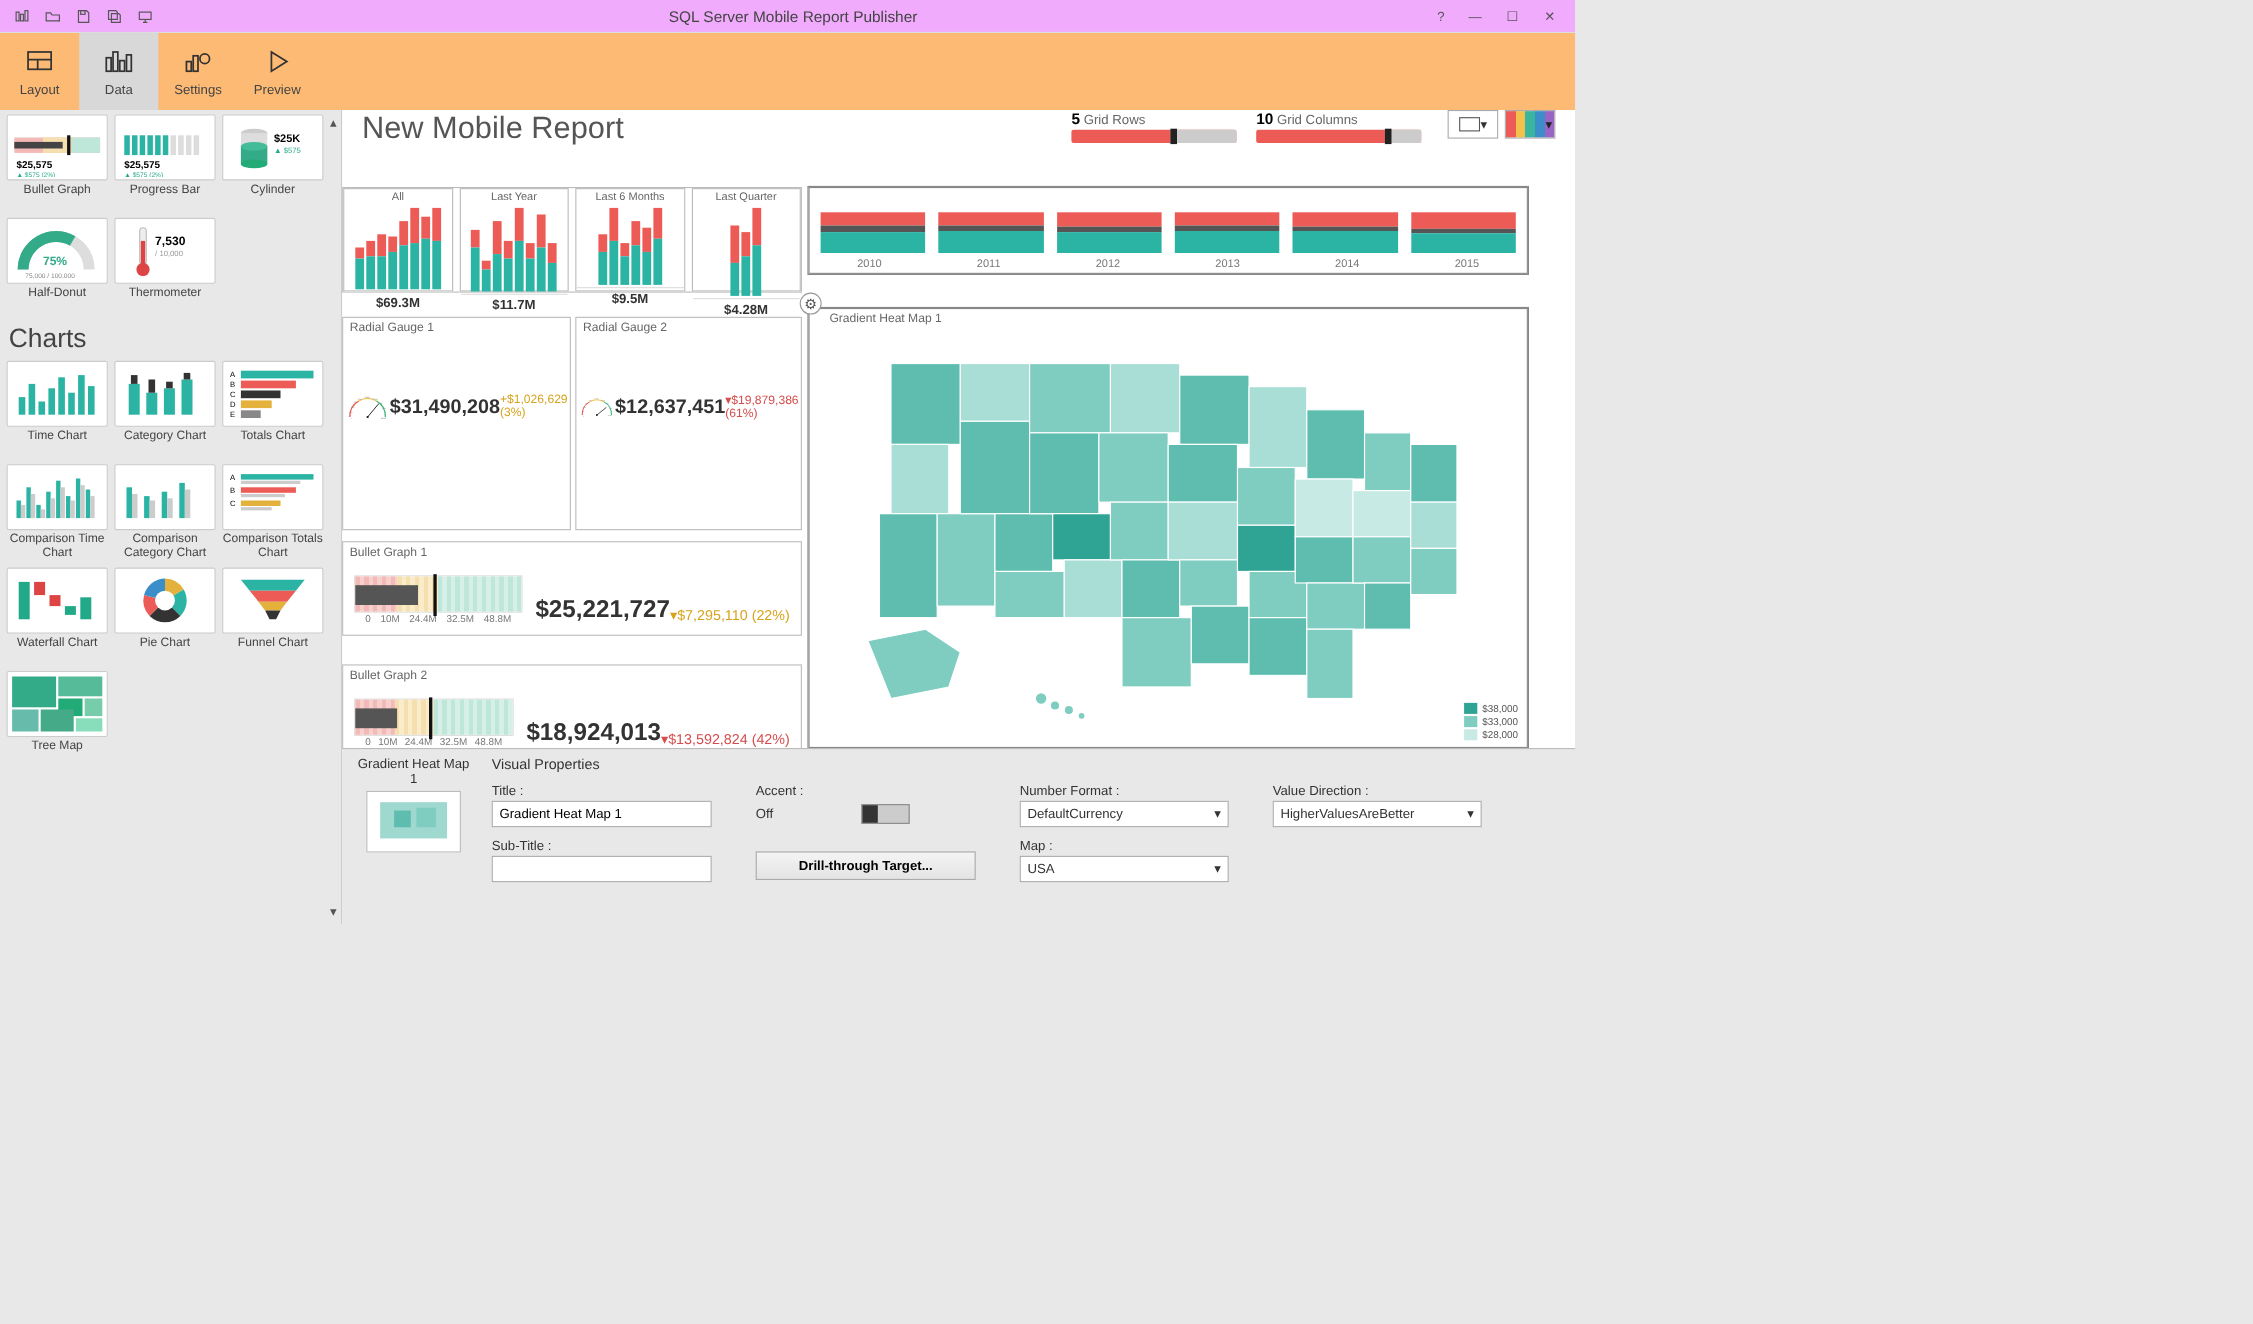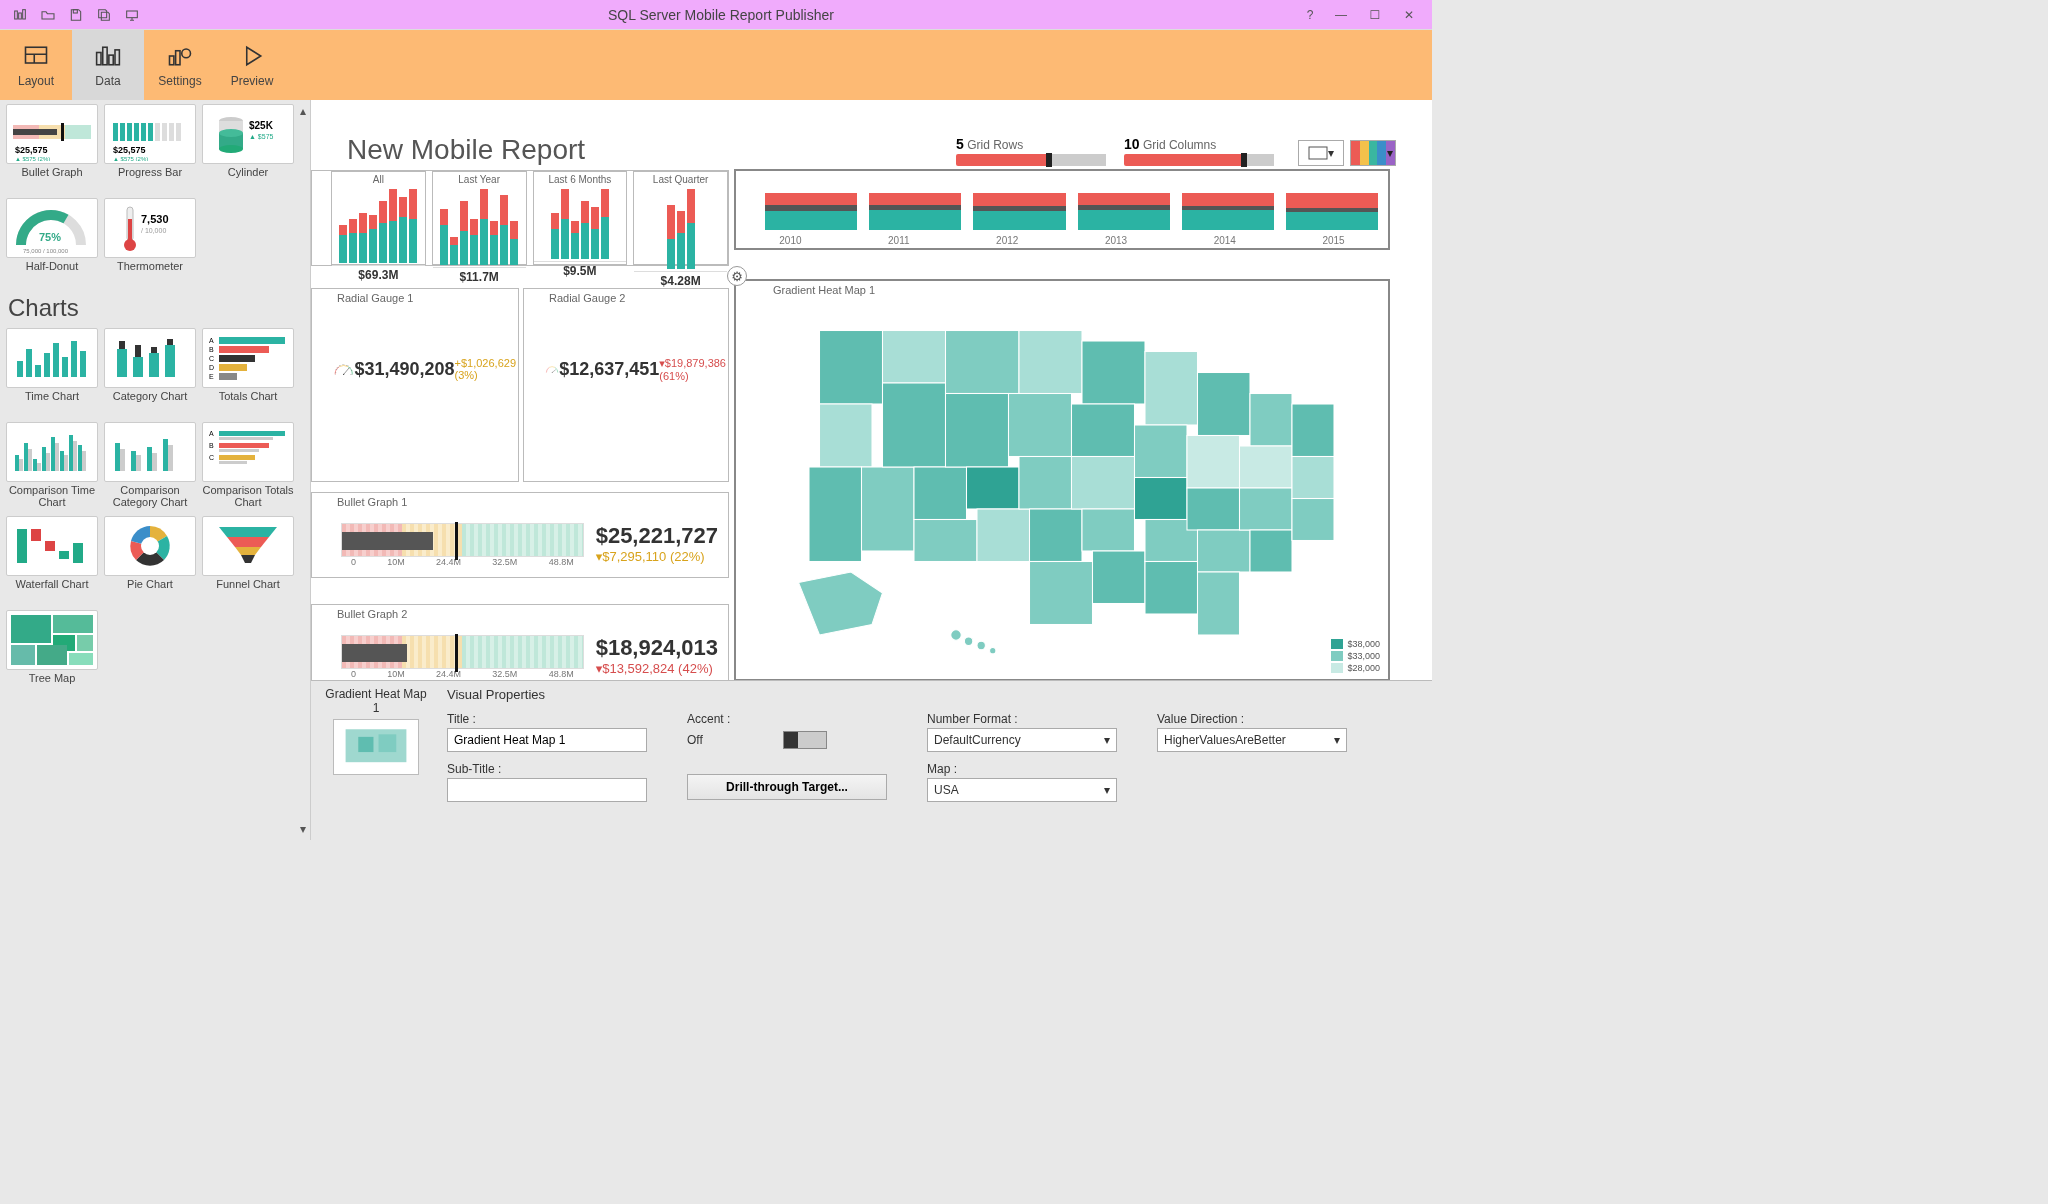--- a/index.html
+++ b/index.html
@@ -28,34 +28,34 @@
 .gal-item { width:92px; display:flex; flex-direction:column; align-items:center; gap:2px; }
 .gal-thumb { width:92px; height:60px; background:#fff; border:1px solid #ccc; border-radius:2px; display:flex; align-items:center; justify-content:center; overflow:hidden; }
 .gal-label { font-size:11px; color:#444; text-align:center; height:26px; line-height:1.1; }
 .gal-section { font-size:24px; color:#444; font-weight:300; margin:8px 0 6px 2px; }
 .gal-up,.gal-down{ position:absolute; right:4px; font-size:12px; color:#555; }
 .gal-up{ top:4px; } .gal-down{ bottom:4px; }
 
 
 .canvas-wrap { flex:1; background:#fff; display:flex; flex-direction:column; border-left:1px solid #ccc; }
 
-.canvas-hdr { height:66px; display:flex; align-items:flex-end; padding:0 36px; }
+.canvas-hdr { height:66px; display:flex; align-items:flex-start; padding:0 18px; }
 .canvas-hdr h1 { font-size:28px; font-weight:300; color:#555; flex:1; }
 .grid-ctrl { display:flex; flex-direction:column; gap:2px; margin-right:18px; }
 .grid-ctrl .lbl { font-size:12px; color:#666; }
 .grid-ctrl .lbl b { color:#000; font-size:14px; }
 .grid-ctrl .slider { width:150px; height:12px; background:#ec5b55; border-radius:2px; position:relative; }
 .grid-ctrl .slider .rest { position:absolute; right:0; top:0; height:100%; background:#ccc; }
 .grid-ctrl .slider .knob { position:absolute; top:-1px; width:6px; height:14px; background:#222; }
 .sel-box { width:46px; height:26px; border:1px solid #aaa; display:flex; align-items:center; justify-content:center; margin-left:6px; background:#fff; cursor:pointer; }
 .sel-box.rain { background:linear-gradient(90deg,#ec5b55 0 20%,#f3c14b 20% 40%,#3ab6a0 40% 60%,#3b8ec9 60% 80%,#9a63c6 80% 100%); }
 
 
 .design { flex:1; padding:4px 12px 4px 12px; overflow:hidden; position:relative; }
-.tile { position:absolute; background:#fff; border:1px solid #bbb;padding-left:19px; }
+.tile { position:absolute; background:#fff; border:1px solid #bbb; }
 .tile.sel { border:1px solid #888; box-shadow:0 0 0 1px #888; }
 .tile-inner-title { font-size:11px; color:#666; padding:3px 6px; }
 
 
 .tabrow { display:flex; gap:6px; }
 .tab { flex:1; border:1px solid #bbb; background:#fff; display:flex; flex-direction:column; }
 .tab .cap { text-align:center; font-size:10px; color:#666; padding:2px 0; }
 .tab .bars { flex:1; display:flex; align-items:flex-end; justify-content:center; gap:2px; padding:2px 4px; }
 .sbar { width:8px; display:flex; flex-direction:column; }
 .sbar .top { background:#ec5b55; }
@@ -75,21 +75,21 @@
 .gauge-sub { font-size:11px; }
 .gauge-sub.pos{ color:#d8a31c;} .gauge-sub.neg{ color:#d64d4d;}
 
 
 .bullet { padding:12px 10px 4px 10px; display:flex; gap:12px; }
 .bullet-bar { flex:1; position:relative; height:34px; border:1px solid #ddd; }
 .bullet-bar .seg { position:absolute; top:0; bottom:0; }
 .bullet-bar .val { position:absolute; left:0; top:8px; height:18px; background:#555; }
 .bullet-bar .mk { position:absolute; top:-2px; width:3px; height:38px; background:#111; }
 .bullet-ticks { display:flex; justify-content:space-between; font-size:9px; color:#777; padding:0 10px; }
-.bullet-right { display:flex; flex-direction:column; }
+.bullet-right { display:flex; flex-direction:row; align-items:flex-end; }
 .bullet-right .big { font-size:22px; font-weight:700; }
 .bullet-right .sub { font-size:13px; color:#d8a31c; }
 .bullet-right .sub.neg{ color:#d64d4d; }
 
 
 .usmap { width:100%; height:calc(100% - 20px); }
 .map-legend { position:absolute; right:8px; bottom:6px; font-size:9px; color:#555; display:flex; flex-direction:column; gap:2px;}
 .map-legend span{ display:flex; align-items:center; gap:4px;}
 .map-legend i{ width:12px;height:10px;display:inline-block;}
 

